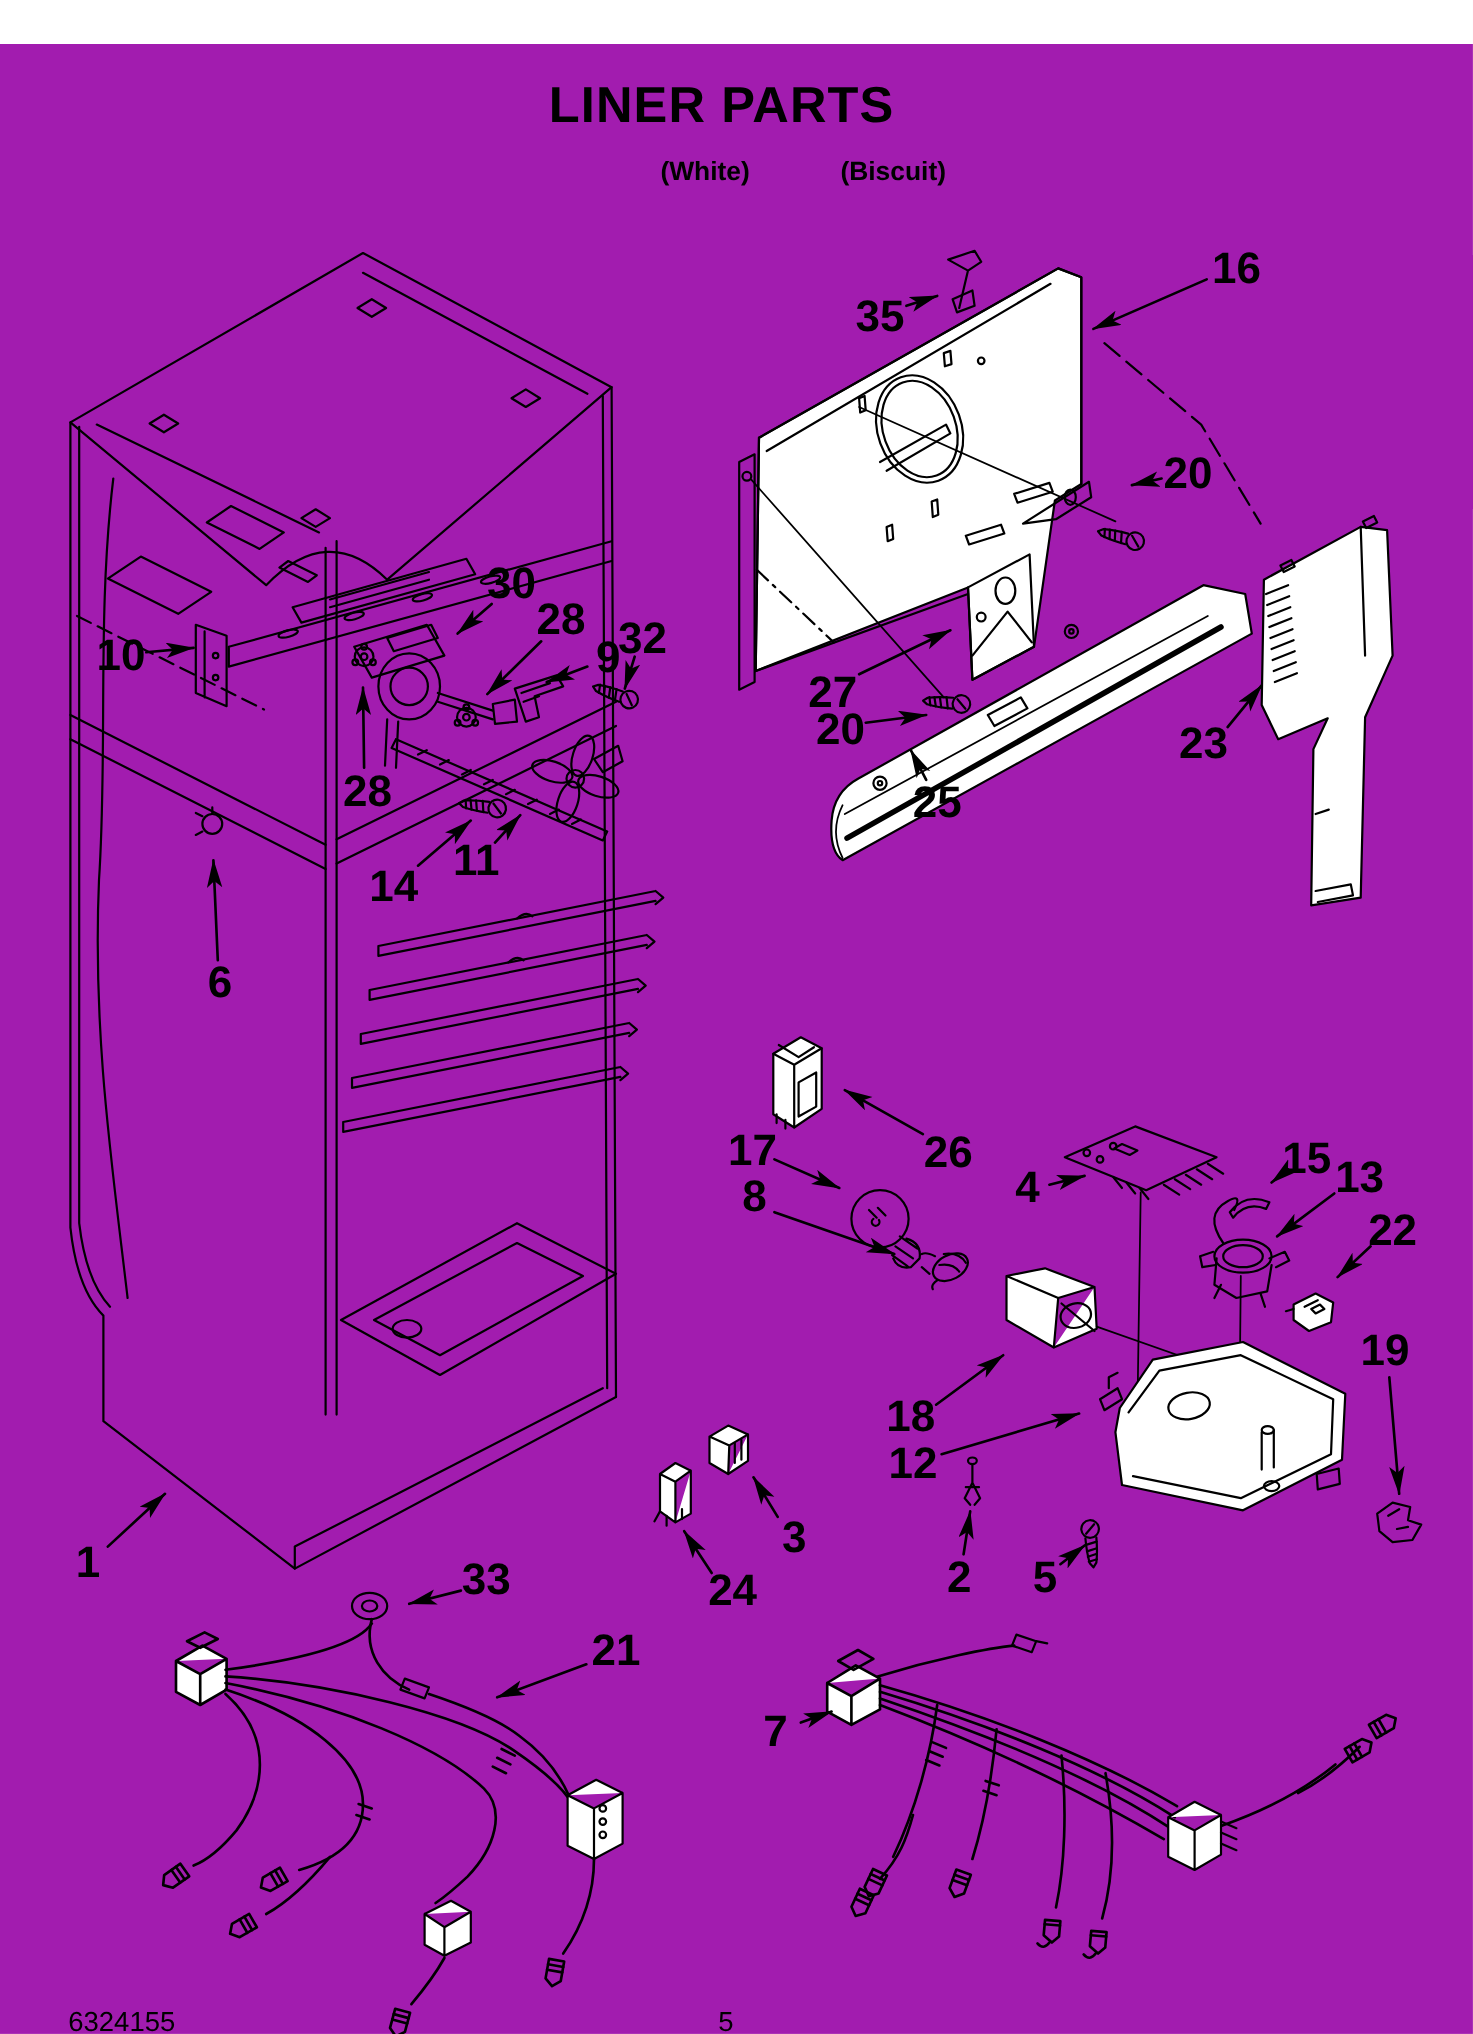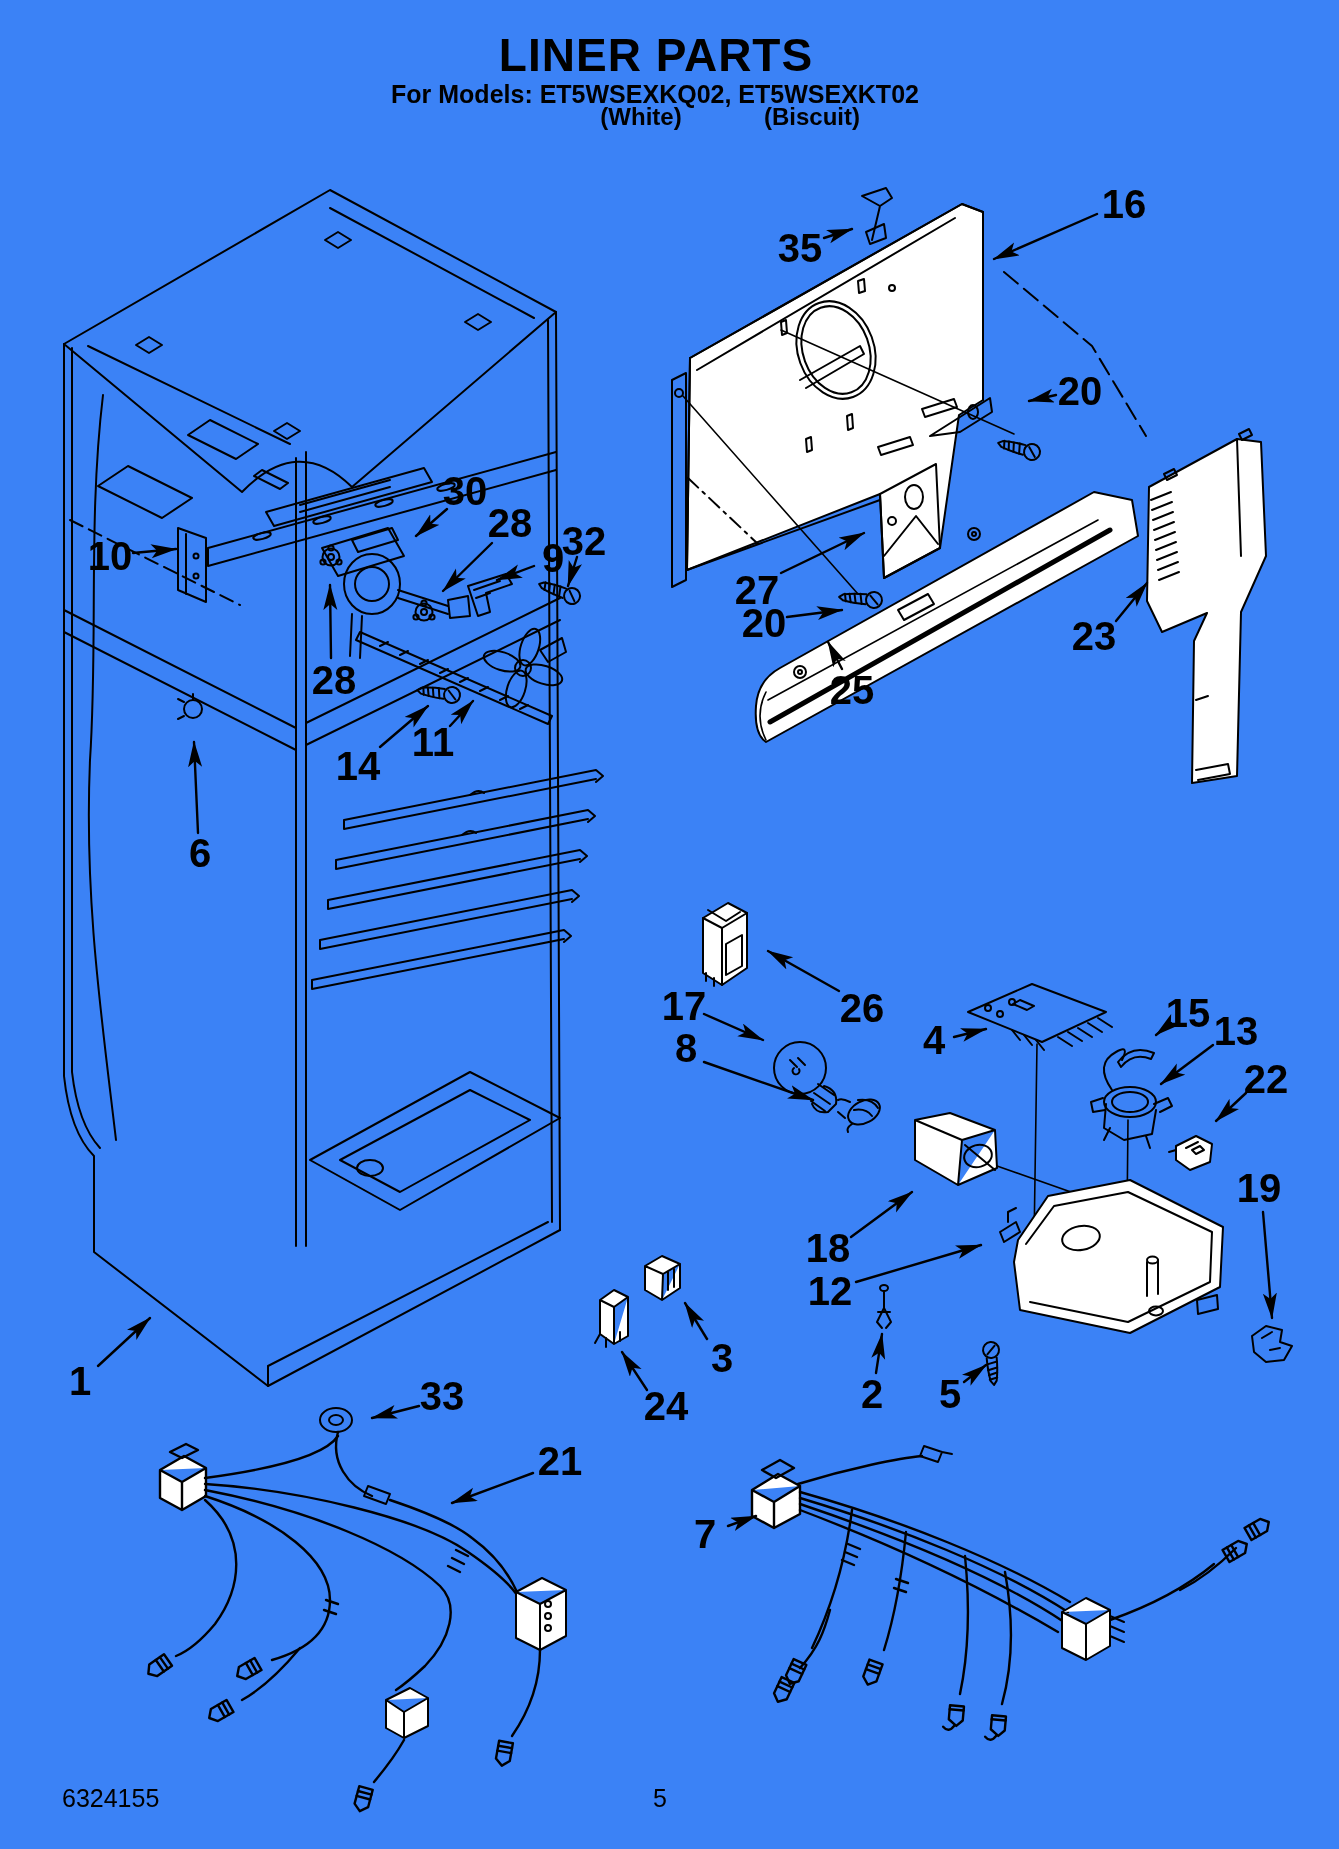--- a/index.html
+++ b/index.html
@@ -1,35 +1,34 @@
 <!DOCTYPE html>
 <html><head>
 <meta charset="utf-8">
 <style>
   html,body{margin:0;padding:0;background:#fff;}
   body{width:1339px;height:1849px;position:relative;font-family:"Liberation Sans",sans-serif;color:#000;overflow:hidden;}
-  .page{position:absolute;inset:0;background:#3b82f6;}
+  .page{position:absolute;inset:0;background:#a21caf;margin-top:40px;}
   .hdr-title{position:absolute;top:28px;left:656px;transform:translateX(-50%);font-size:46px;font-weight:bold;letter-spacing:1px;white-space:nowrap;}
   .hdr-models{position:absolute;top:80px;left:655px;transform:translateX(-50%);font-size:25px;font-weight:bold;white-space:nowrap;}
   .hdr-color{position:absolute;top:103px;transform:translateX(-50%);font-size:24px;font-weight:bold;white-space:nowrap;}
   .hdr-white{left:641px;}
   .hdr-biscuit{left:812px;}
   .ftr-doc{position:absolute;top:1784px;left:62px;font-size:25px;}
   .ftr-page{position:absolute;top:1784px;left:660px;transform:translateX(-50%);font-size:25px;}
   svg{position:absolute;inset:0;}
   svg *{vector-effect:none;}
   .callout-num{font-family:"Liberation Sans",sans-serif;font-size:40px;font-weight:bold;fill:#000;}
 </style>
 </head>
 <body>
 
 <div class="page">
 
   <div class="hdr-title">LINER PARTS</div>
-  <div class="hdr-models">For Models: ET5WSEXKQ02, ET5WSEXKT02</div>
   <div class="hdr-color hdr-white">(White)</div>
   <div class="hdr-color hdr-biscuit">(Biscuit)</div>
 
   <svg width="1339" height="1849" viewBox="0 0 1339 1849" fill="none" stroke="#000" stroke-width="2" stroke-linejoin="round" stroke-linecap="round">
     <defs>
       <marker id="ah" markerUnits="userSpaceOnUse" markerWidth="28" markerHeight="16" refX="25" refY="7" orient="auto">
         <path d="M0,0 L26,7 L0,14 L6,7 Z" fill="#000" stroke="none"></path>
       </marker>
       <g id="screw">
         <circle cx="0" cy="0" r="8"></circle>

